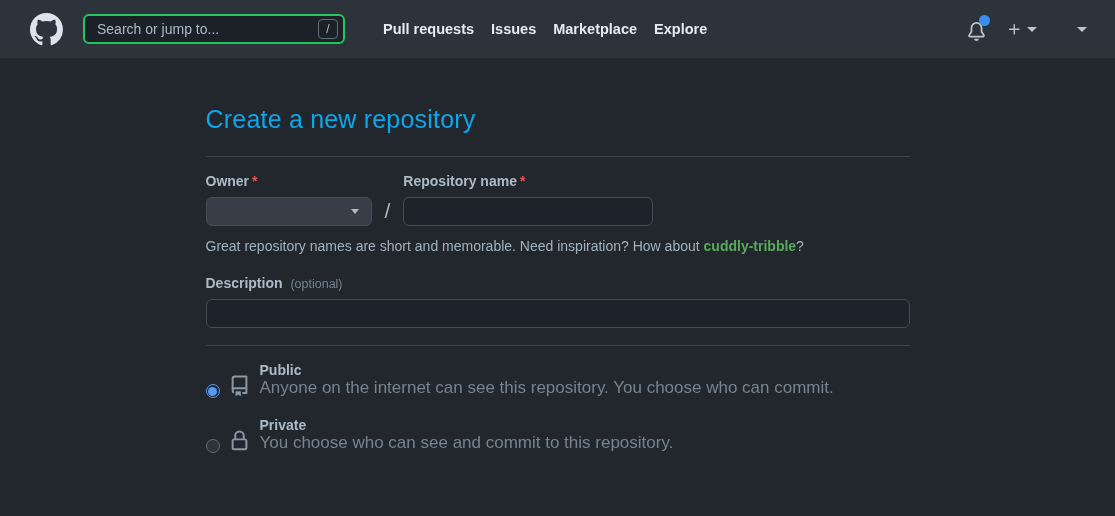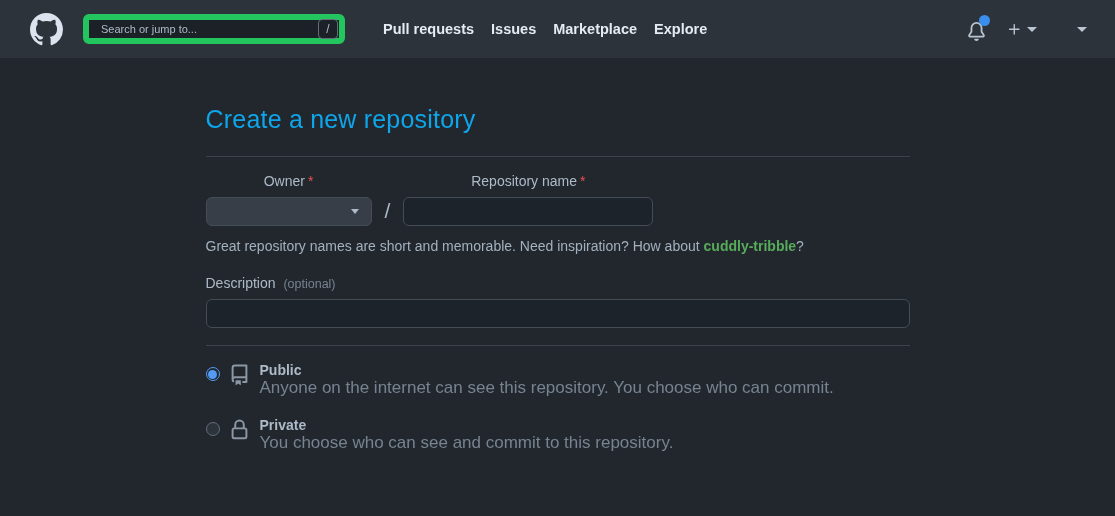--- a/index.html
+++ b/index.html
@@ -19,24 +19,24 @@
     align-items: center;
     padding: 0 28px 0 30px;
   }
   .logo { width: 33px; height: 33px; color: #dbe4ee; flex: none; cursor: pointer; }
   .logo svg { width: 100%; height: 100%; display: block; fill: currentColor; }
 
   .search-wrap { position: relative; margin-left: 20px; flex: none; }
   .search-input {
     width: 262px; height: 30px;
     background: #1c2128;
-    border: 6px solid #22c55e;
+    border: 2px solid #22c55e;
     border-radius: 6px;
     color: #cdd9e5;
-    font-size: 11px;
+    font-size: 14px;
     font-family: inherit;
     padding: 0 34px 0 12px;
     outline: none;
   }
   .search-input::placeholder { color: #adbac7; opacity: 1; }
   .search-kbd {
     position: absolute; right: 7px; top: 50%; transform: translateY(-50%);
     width: 20px; height: 20px;
     border: 1px solid #636e7b;
     border-radius: 4px;
@@ -86,21 +86,21 @@
     font-weight: 400;
     color: #0ea5e9;
     letter-spacing: 0.2px;
   }
   .page-intro { margin-top: 8px; color: #8b97a3; line-height: 1.5; }
   .import-link { color: #539bf5; cursor: pointer; text-decoration: none; }
 
   .divider { border: none; border-top: 1px solid #3b434d; margin-top: 22px; }
 
   .owner-row { display: flex; align-items: flex-end; margin-top: 16px; }
-  .field-label { font-weight: 400; color: #adbac7; display: block; margin-bottom: 8px; text-align: center; }
+  .field-label { font-weight: 700; color: #adbac7; display: block; margin-bottom: 8px; }
   .required { color: #e5534b; margin-left: 3px; }
 
   .owner-select {
     width: 166px; height: 29px;
     background: #373e47;
     border: 1px solid #444c56;
     border-radius: 6px;
     display: flex; align-items: center; justify-content: flex-end;
     padding: 0 12px;
     cursor: pointer;
@@ -127,21 +127,21 @@
 
   .desc-label-row { margin-top: 21px; margin-bottom: 0; }
   .desc-label-row .field-label { display: inline; margin: 0; }
   .optional-note { color: #768390; font-size: 12.5px; margin-left: 4px; }
   .description-input { display: block; width: 100%; margin-top: 8px; }
 
   .divider2 { margin-top: 17px; }
 
   
   .visibility-group { margin-top: 16px; }
-  .radio-row { display: flex; align-items: flex-start; }
+  .radio-row { display: flex; align-items: flex-end; }
   .radio-row + .radio-row { margin-top: 19px; }
   .radio {
     width: 14px; height: 14px;
     border-radius: 50%;
     border: 1px solid #636e7b;
     background: #2d333b;
     margin-top: 5px;
     flex: none;
     cursor: pointer;
     position: relative;

